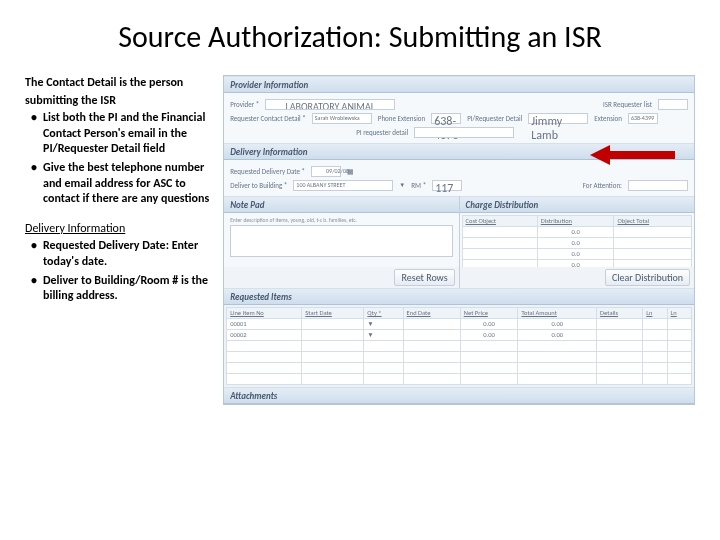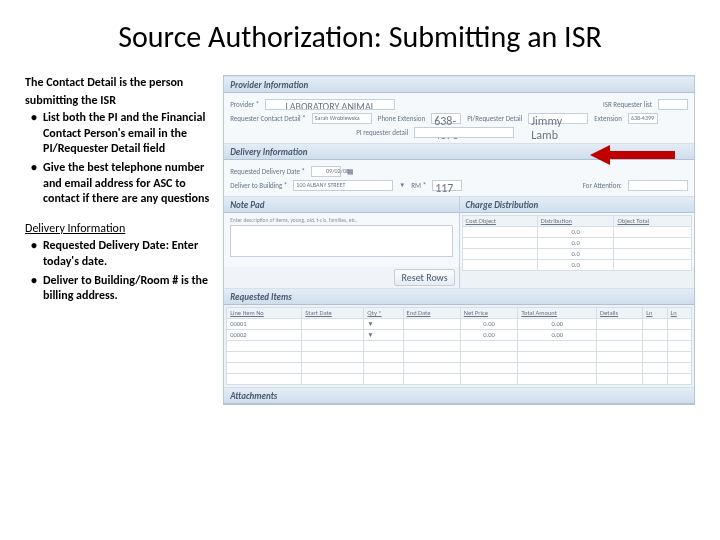--- a/index.html
+++ b/index.html
@@ -146,20 +146,23 @@
                     <td></td>
                   </tr>
               <tr>
                     <td></td>
                     <td class="rt">0.0</td>
                     <td></td>
                   </tr>
             </tbody>
               </table>
           </div>
+          <div class="btnrow">
+              <span class="minibtn">Clear Distribution</span>
+            </div>
         </div>
       </div>
 
       <div class="bar">Requested Items</div>
       <div style="padding:2px;">
         <table class="mini-table">
           <tbody>
               <tr>
             <th>Line Item No</th>
             <th>Start Date</th>

